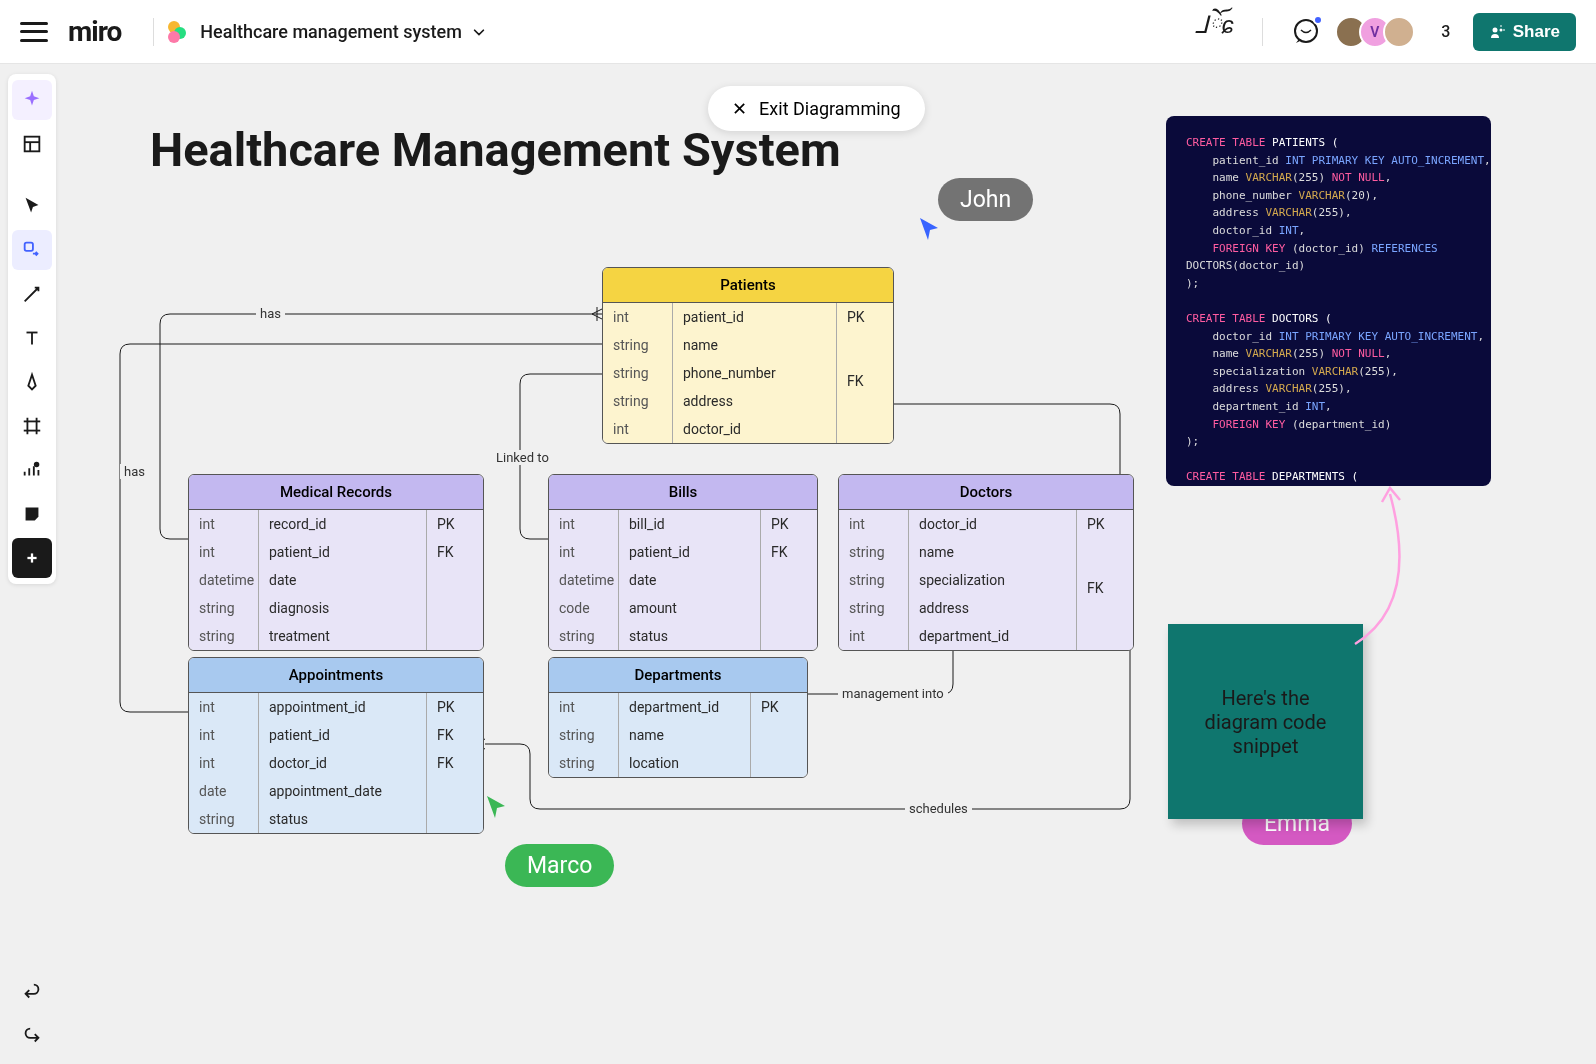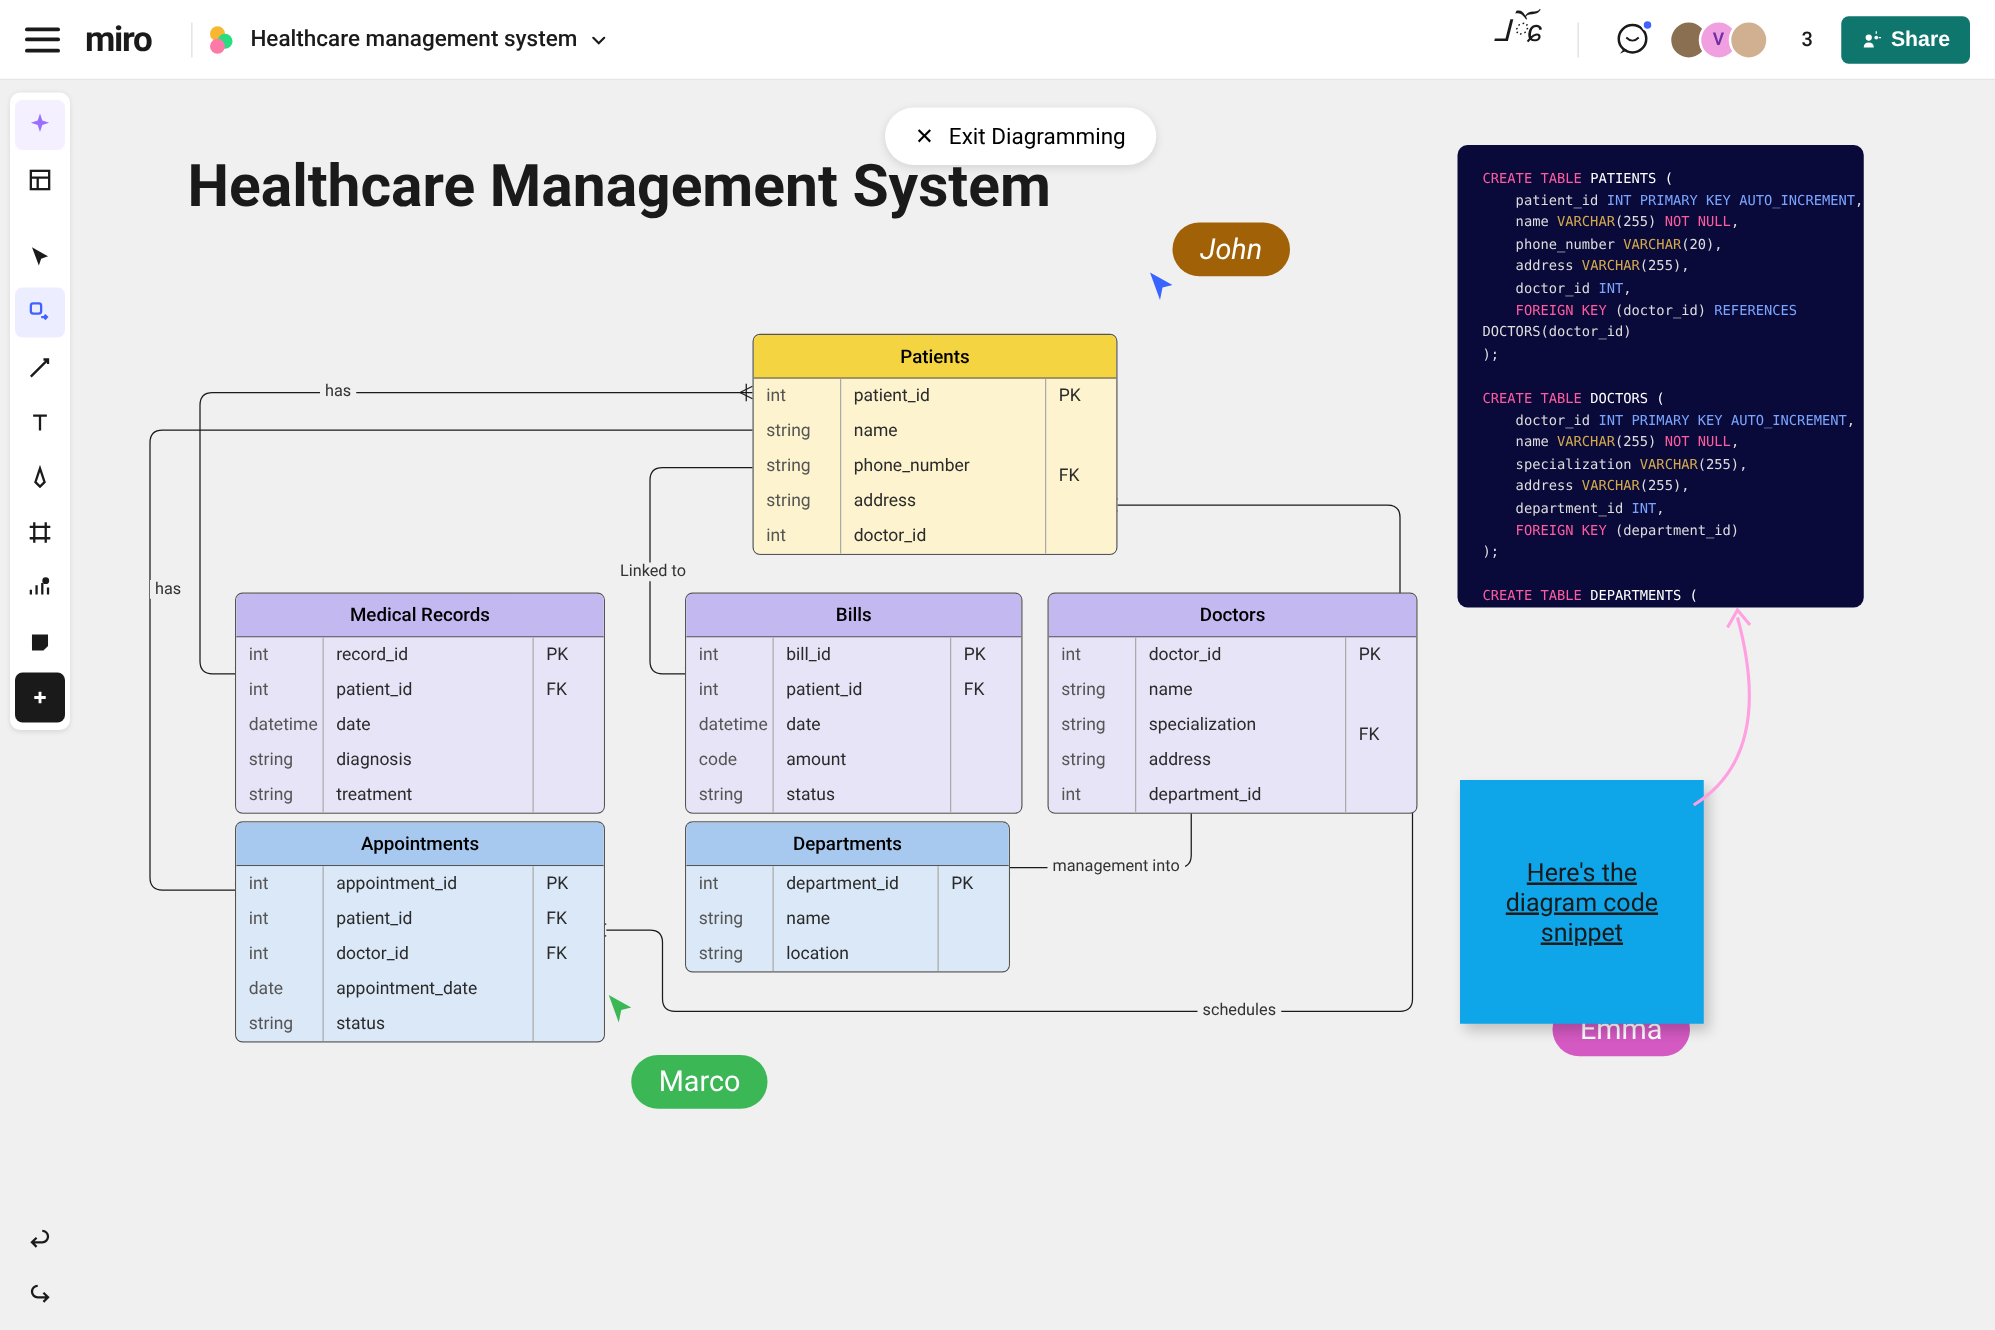--- a/index.html
+++ b/index.html
@@ -60,26 +60,26 @@
 .yellow .entity-body { background: #fdf4cf; }
 .purple .entity-header { background: #c3b8f0; }
 .purple .entity-body { background: #e8e4f7; }
 .blue .entity-header { background: #a8c9ef; }
 .blue .entity-body { background: #dae8f7; }
 
 
 .cursor-group { position: absolute; }
 .cursor-ptr { width: 22px; height: 26px; }
 .cursor-label { border-radius: 26px; padding: 8px 22px; font-size: 23px; color: #fff; font-weight: 400; white-space: nowrap; }
-.c-john .cursor-label { background: #a16207; font-style: italic; }
+.c-john .cursor-label { background: #737373; }
 .c-marco .cursor-label { background: #3bb755; }
 .c-emma .cursor-label { background: #d459c2; }
 
 
-.sticky { position: absolute; width: 195px; height: 195px; background: #0ea5e9; display: flex; align-items: center; justify-content: center; text-align: center; font-size: 20px; color: #1a1a1a; padding: 20px; box-shadow: 4px 6px 10px rgba(0,0,0,0.2); text-decoration: underline; }
+.sticky { position: absolute; width: 195px; height: 195px; background: #0f766e; display: flex; align-items: center; justify-content: center; text-align: center; font-size: 20px; color: #1a1a1a; padding: 20px; box-shadow: 4px 6px 10px rgba(0,0,0,0.2); }
 
 
 .code-panel { position: absolute; width: 325px; background: #0a0a3a; color: #ddd; border-radius: 8px; padding: 18px 20px; font-family: "SF Mono", Monaco, monospace; font-size: 11px; line-height: 1.6; white-space: pre; overflow:hidden; }
 .kw-create { color: #ff5ca0; }
 .kw-int { color: #7aa5ff; }
 .kw-pk { color: #7aa5ff; }
 .kw-auto { color: #7aa5ff; }
 .kw-var { color: #d4a94e; }
 .kw-nn { color: #ff5ca0; }
 .kw-fk { color: #ff5ca0; }
@@ -289,21 +289,21 @@
         <line x1="425" y1="675" x2="415" y2="680"></line>
         <line x1="425" y1="685" x2="415" y2="680"></line>
         <line x1="420" y1="673" x2="420" y2="687"></line>
       </g>
   </svg>
 
   <div class="edge-label" style="left:196px; top:242px">has</div>
   <div class="edge-label" style="left:60px; top:400px">has</div>
   <div class="edge-label" style="left:432px; top:386px">Linked to</div>
   <div class="edge-label" style="left:778px; top:622px">management into</div>
-  <div class="edge-label" style="left:898px; top:737px">schedules</div>
+  <div class="edge-label" style="left:845px; top:737px">schedules</div>
 
   <div class="entity yellow" style="left:542px; top:203px; width:292px">
     <div class="entity-header">Patients</div>
     <div class="entity-body">
         <div class="col-type">
           <div class="row">int</div>
           <div class="row">string</div>
           <div class="row">string</div>
           <div class="row">string</div>
           <div class="row">int</div>

